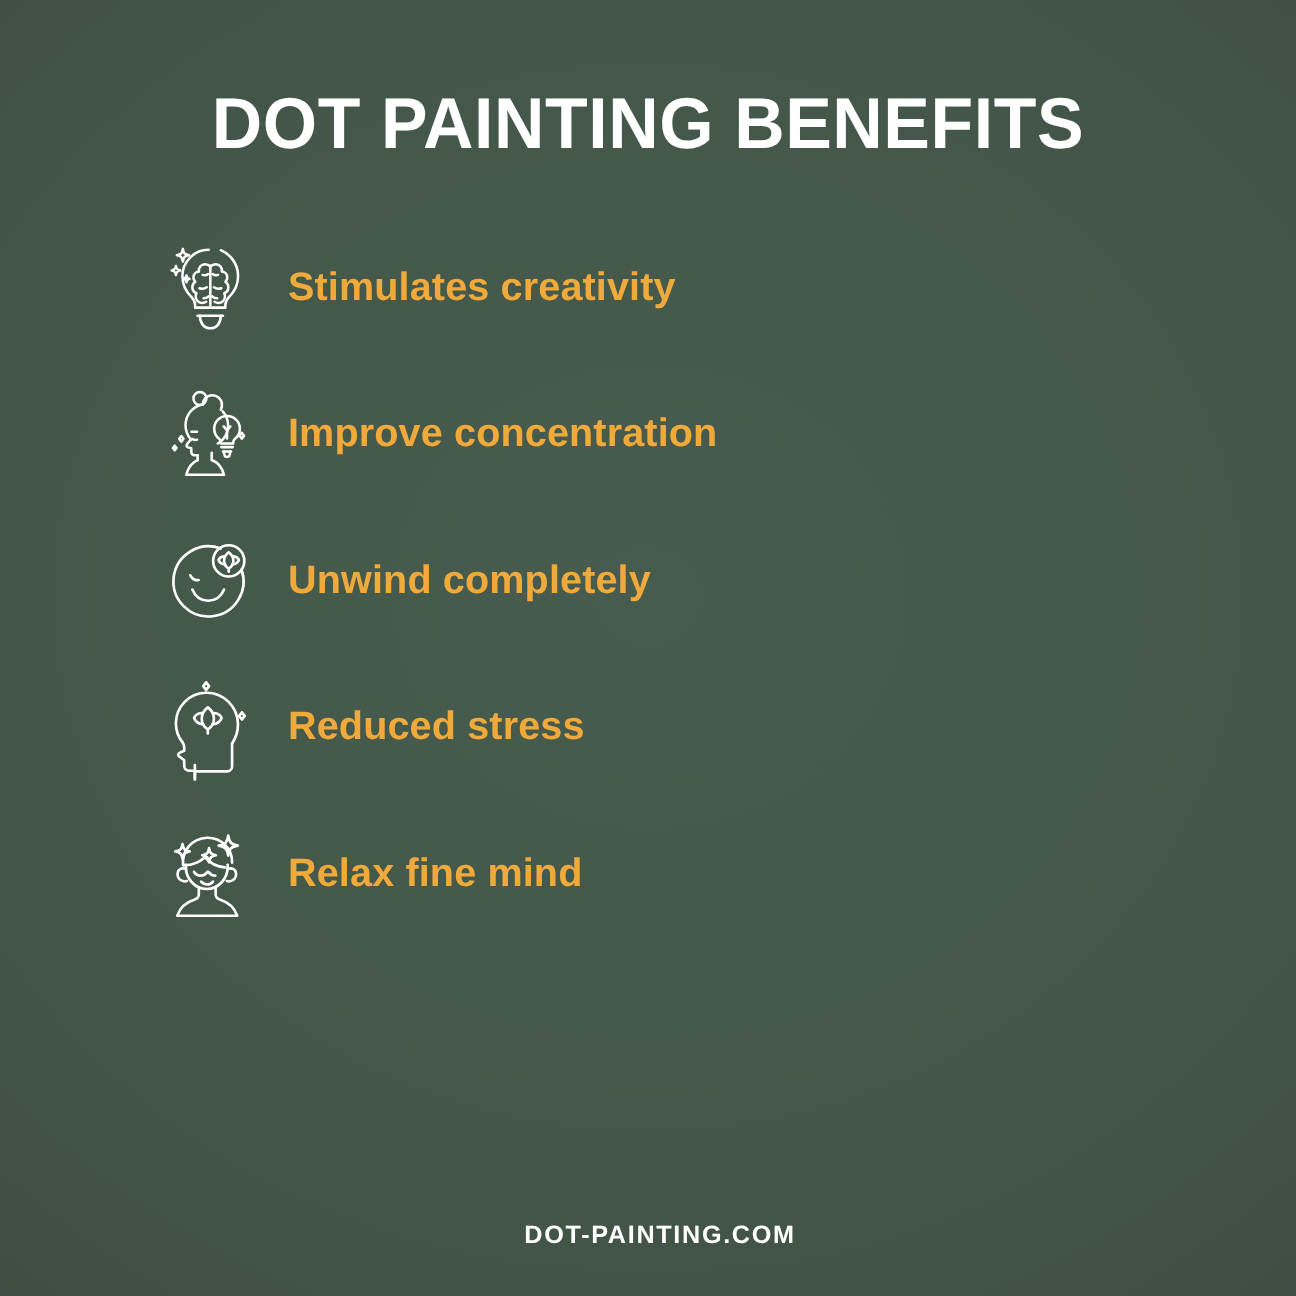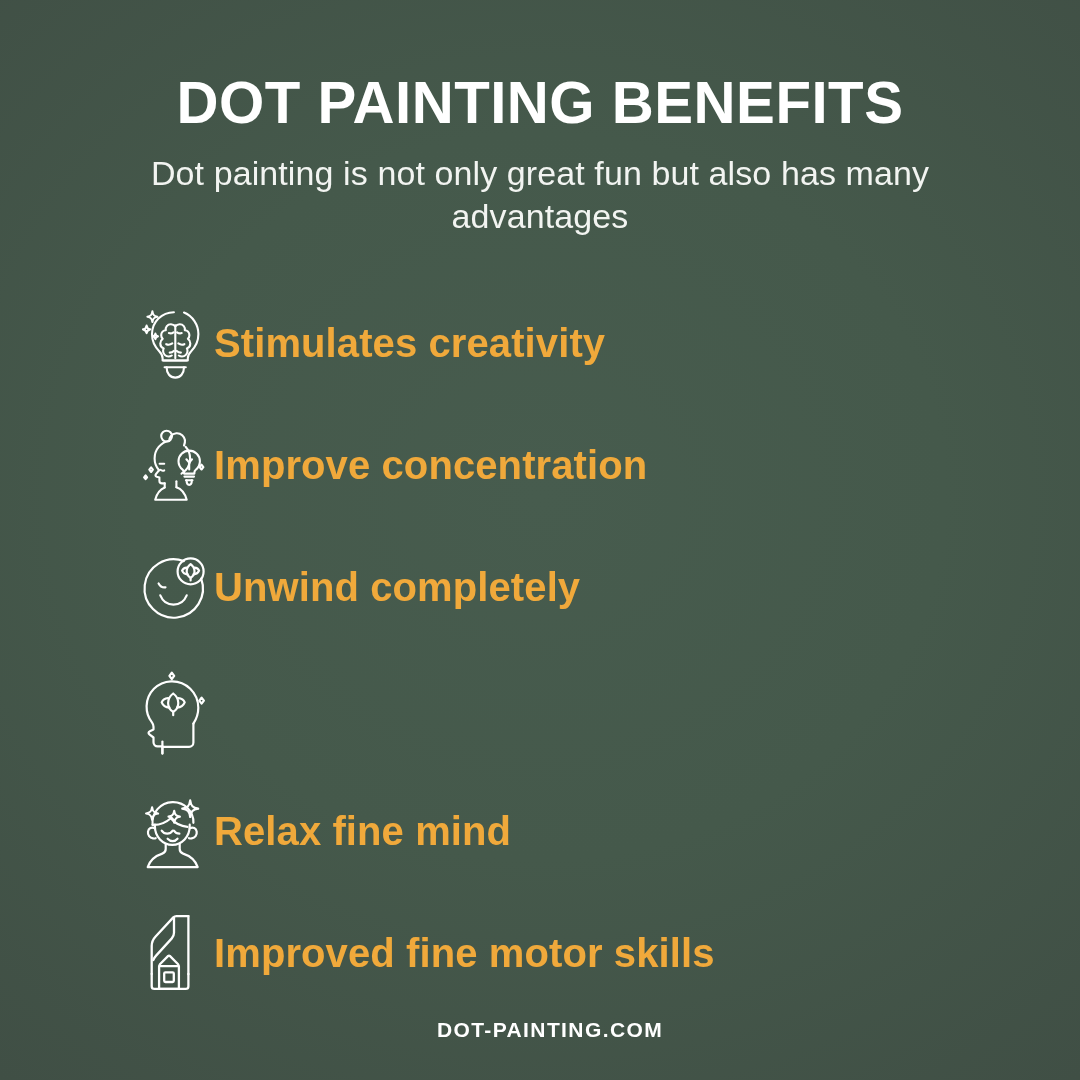--- a/index.html
+++ b/index.html
@@ -77,22 +77,23 @@
     height:84px;
     flex:0 0 78px;
     display:flex;
     align-items:center;
     justify-content:center;
   }
 
   .benefit-icon svg { display:block; overflow:visible; }
 
   .benefit-label {
+    margin-left:26px;
     color:#F0A93B;
-    font-size:40px;
+    font-size:33px;
     font-weight:700;
     letter-spacing:0.1px;
     white-space:nowrap;
   }
 
   
   .footer {
     position:absolute;
     left:0; right:0;
     bottom:38px;
@@ -107,21 +108,20 @@
     letter-spacing:1.4px;
   }
 </style>
 </head>
 <body>
 
 <div id="poster">
 
   <div class="header">
     <h1 class="title">DOT PAINTING BENEFITS</h1>
-    <p class="subtitle">Dot painting is not only great fun but also has many advantages</p>
   </div>
 
   <div class="benefits">
 
     <div class="benefit-row">
       <span class="benefit-icon">
         <svg width="74" height="80" viewBox="0 0 74 80" fill="none" stroke="#FFFFFF" stroke-width="2.1" stroke-linecap="round" stroke-linejoin="round">
 
           <path d="M46 9.5c8.6 3.6 14.4 12 14.4 21.6 0 7.1-3.2 13.2-7.4 17.3-2 2-3.2 4.3-3.2 6.8v2.3H24.6v-2.3c0-2.5-1.2-4.8-3.2-6.8-4.2-4.1-7.4-10.2-7.4-17.3 0-12.1 9.8-21.9 21.9-21.9"></path>
 
@@ -214,20 +214,21 @@
 
           <path d="M36.2 25.5c3.4 2.6 5.1 5.9 5.1 9.4 0 3.8-2.1 7-5.1 9-3-2-5.1-5.2-5.1-9 0-3.5 1.7-6.8 5.1-9.4z"></path>
           <path d="M31.1 30.2c-3.2.2-5.5 1.8-6.4 4.2 1.2 3.1 4.2 5 7.7 5.2"></path>
           <path d="M41.3 30.2c3.2.2 5.5 1.8 6.4 4.2-1.2 3.1-4.2 5-7.7 5.2"></path>
           <path d="M36.2 43.9v3.3"></path>
 
           <path d="M34.8 4.6l2.4 3.2-2.4 3.2-2.4-3.2z"></path>
           <path d="M64.6 29.6l2.3 3-2.3 3-2.3-3z"></path>
         </svg>
       </span>
+      <span class="benefit-label">Reduced stress</span>
     </div>
 
     <div class="benefit-row">
       <span class="benefit-icon">
         <svg width="78" height="82" viewBox="0 0 78 82" fill="none" stroke="#FFFFFF" stroke-width="2.2" stroke-linecap="round" stroke-linejoin="round">
 
           <path d="M16.6 34.9c-1.3-12 7.7-22.4 19.8-22.8 11.7-.4 21.4 9 21 20.7"></path>
 
           <path d="M16.6 34.9c6.7.4 12.9-1.9 18.2-6.6 4.2 5.1 10 8 16.6 8.5"></path>
 
@@ -244,40 +245,20 @@
           <path d="M29.7 53.9v5.2c0 2.1-1.4 3.9-3.4 4.5-7 2.2-12.3 6.9-14.6 13.5h50c-2.3-6.6-7.6-11.3-14.6-13.5-2-.6-3.4-2.4-3.4-4.5v-5.2"></path>
 
           <path d="M16.1 17.3c.6 4.2 1.9 5.6 6 6.2-4.1.6-5.4 2-6 6.2-.6-4.2-1.9-5.6-6-6.2 4.1-.6 5.4-2 6-6.2z"></path>
           <path d="M54.2 10.4c.8 5.6 2.5 7.4 8 8.3-5.5.8-7.2 2.7-8 8.3-.8-5.6-2.5-7.4-8-8.3 5.5-.8 7.2-2.7 8-8.3z"></path>
           <path d="M38.2 20.8c.6 4 1.8 5.3 5.7 5.9-3.9.6-5.1 1.9-5.7 5.9-.6-4-1.8-5.3-5.7-5.9 3.9-.6 5.1-1.9 5.7-5.9z"></path>
         </svg>
       </span>
       <span class="benefit-label">Relax fine mind</span>
     </div>
 
-    <div class="benefit-row">
-      <span class="benefit-icon">
-        <svg width="62" height="84" viewBox="0 0 62 84" fill="none" stroke="#FFFFFF" stroke-width="2.3" stroke-linecap="round" stroke-linejoin="round">
-
-          <path d="M44.4 5.1h-12c-1.2 0-2.3.5-3.1 1.3L11.6 25.5c-2.5 2.6-3.9 6-3.9 9.6V63"></path>
-          <path d="M44.4 5.1v58.1"></path>
-
-          <path d="M7.7 63v12.2c0 1.5 1.2 2.7 2.7 2.7h31.3c1.5 0 2.7-1.2 2.7-2.7V63"></path>
-
-          <path d="M30 6.9v14.9c0 2.1-.8 4.1-2.2 5.6L12.1 44.6c-1.2 1.3-2.2 2.8-2.8 4.4"></path>
-
-          <path d="M24.2 44.9l-8.3 8.3c-.7.7-.2 2 .8 2h16.6c1 0 1.5-1.3.8-2l-8.3-8.3c-.4-.5-1.2-.5-1.6 0z"></path>
-
-          <path d="M15.1 55.2v22.7h19.8V55.2"></path>
-
-          <rect x="20.2" y="61.4" width="9.6" height="9.6" rx="1.2"></rect>
-        </svg>
-      </span>
-      <span class="benefit-label">Improved fine motor skills</span>
-    </div>
 
   </div>
 
   <div class="footer">
     <span class="footer-text">DOT-PAINTING.COM</span>
   </div>
 
 </div>
 
 </body></html>

